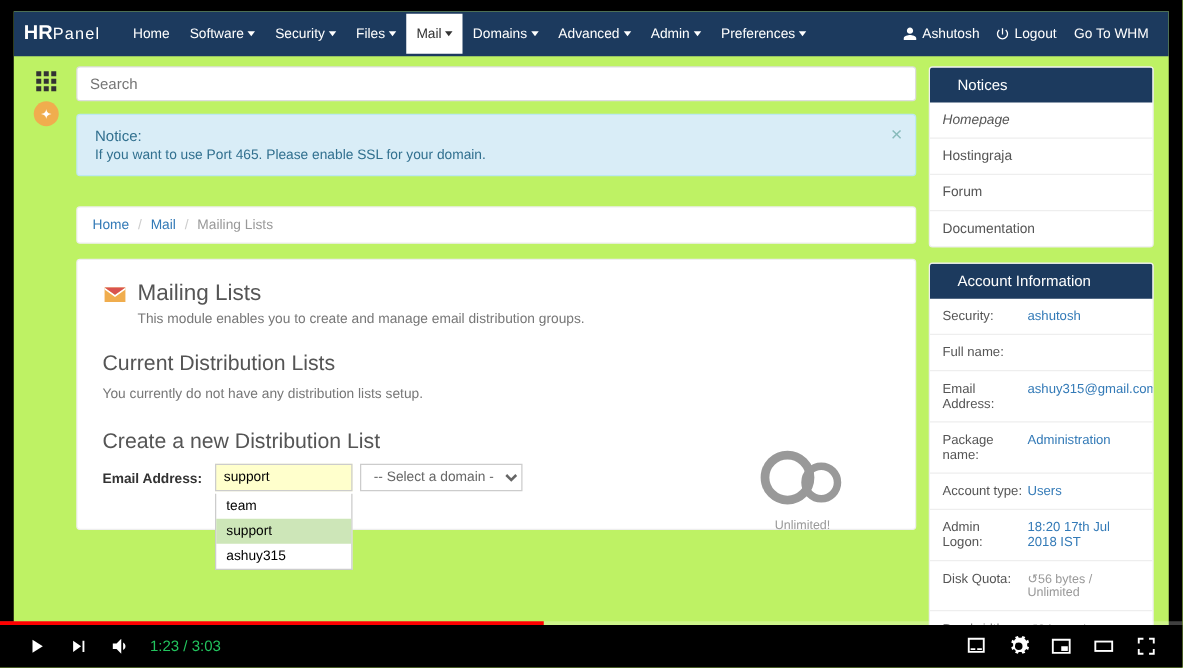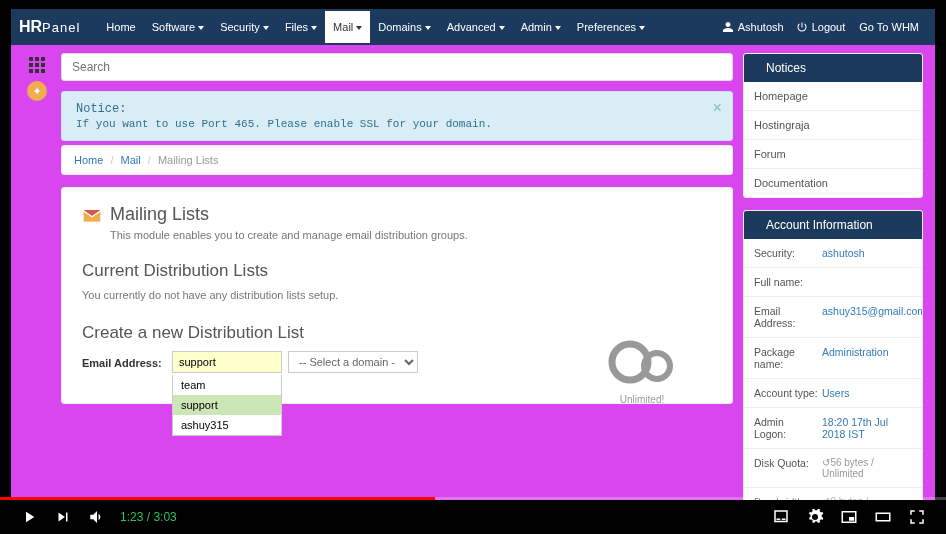--- a/index.html
+++ b/index.html
@@ -1,18 +1,18 @@
 <!DOCTYPE html>
 <html><head>
 <meta charset="utf-8">
 <style>
 * { margin: 0; padding: 0; box-sizing: border-box; }
 body { font-family: Arial, Helvetica, sans-serif; background: #000; width: 946px; height: 534px; overflow: hidden; position: relative; }
 
-.video-viewport { position: absolute; top: 9px; left: 11px; right: 11px; bottom: 34px; background: #d946ef; overflow: hidden; }
+.video-viewport { position: absolute; top: 9px; left: 11px; right: 11px; bottom: 34px; background: #bef264; overflow: hidden; }
 
 
 .navbar { background: #1c3a5e; height: 36px; display: flex; align-items: center; padding: 0 8px; color: #fff; font-size: 11px; }
 .brand { font-weight: bold; font-size: 16px; margin-right: 18px; display: flex; align-items: baseline; }
 .brand .hr { color: #fff; }
 .brand .panel { font-weight: normal; font-size: 13px; letter-spacing: 1px; }
 .nav-item { padding: 10px 8px; cursor: pointer; white-space: nowrap; }
 .nav-item.active { background: #fff; color: #333; }
 .caret { display: inline-block; width: 0; height: 0; margin-left: 3px; vertical-align: middle; border-top: 4px solid; border-right: 3px solid transparent; border-left: 3px solid transparent; }
 .nav-right { margin-left: auto; display: flex; align-items: center; }
@@ -22,21 +22,21 @@
 
 .page-body { display: flex; padding: 8px 12px; gap: 10px; }
 .left-rail { width: 28px; display: flex; flex-direction: column; align-items: center; gap: 8px; padding-top: 4px; }
 .grid-icon { display: grid; grid-template-columns: repeat(3,4px); grid-template-rows: repeat(3,4px); gap: 2px; cursor: pointer; }
 .grid-icon span { background: #333; width: 4px; height: 4px; }
 .orange-dot { width: 20px; height: 20px; border-radius: 50%; background: #f0ad4e; color: #fff; font-size: 11px; display: flex; align-items: center; justify-content: center; cursor: pointer; }
 
 .main-col { flex: 1; min-width: 0; }
 .search-box { width: 100%; border: 1px solid #ddd; border-radius: 3px; padding: 6px 10px; font-size: 12px; color: #999; margin-bottom: 10px; background: #fff; }
 
-.notice-box { background: #d9edf7; border: 1px solid #bce8f1; border-radius: 3px; padding: 10px 14px; margin-bottom: 4px; position: relative; font-family: Liberation Mono, monospace; }
+.notice-box { background: #d9edf7; border: 1px solid #bce8f1; border-radius: 3px; padding: 10px 14px; margin-bottom: 24px; position: relative; }
 .notice-title { color: #31708f; font-size: 12px; margin-bottom: 2px; }
 .notice-text { color: #31708f; font-size: 11px; }
 .notice-close { position: absolute; right: 10px; top: 8px; color: #8bb; font-size: 16px; cursor: pointer; }
 
 .breadcrumb { background: #fff; border: 1px solid #eee; border-radius: 3px; padding: 8px 12px; font-size: 11px; color: #999; margin-bottom: 12px; }
 .breadcrumb a { color: #337ab7; text-decoration: none; }
 .breadcrumb .sep { color: #ccc; margin: 0 4px; }
 
 .content-panel { background: #fff; border: 1px solid #eee; border-radius: 3px; padding: 16px 20px 30px; position: relative; }
 .page-header { display: flex; align-items: center; gap: 8px; margin-bottom: 4px; }
@@ -58,21 +58,21 @@
 
 .rings { position: absolute; right: 50px; top: 150px; text-align: center; }
 .rings-svg { width: 80px; height: 48px; }
 .rings-label { font-size: 10px; color: #999; margin-top: 4px; }
 
 
 .sidebar { width: 180px; }
 .side-panel { background: #fff; border: 1px solid #eee; border-radius: 3px; margin-bottom: 12px; overflow: hidden; }
 .side-head { background: #1c3a5e; color: #fff; padding: 7px 22px; font-size: 12px; }
 .side-item { padding: 8px 10px; font-size: 11px; color: #555; border-top: 1px solid #eee; cursor: pointer; }
-.side-item:first-of-type { border-top: none; }
+.side-item:first-of-type { border-top: none; font-style: italic; }
 .info-row { padding: 8px 10px; font-size: 10.5px; border-top: 1px solid #eee; display: flex; gap:4px;}
 .info-row:first-of-type { border-top: none; }
 .info-label { color: #555; width: 64px; flex-shrink:0; }
 .info-value { color: #337ab7; }
 .info-value.retry { color: #999; font-size: 10px; }
 .retry-ico { display: inline-block; transform: scaleX(-1); }
 
 
 .video-controls { position: absolute; left: 0; right: 0; bottom: 0; height: 34px; background: rgba(0,0,0,0.9); display: flex; align-items: center; padding: 0 12px; color: #22c55e; }
 .progress-bar { position: absolute; left: 0; right: 0; bottom: 34px; height: 3px; background: rgba(255,255,255,0.25); }

